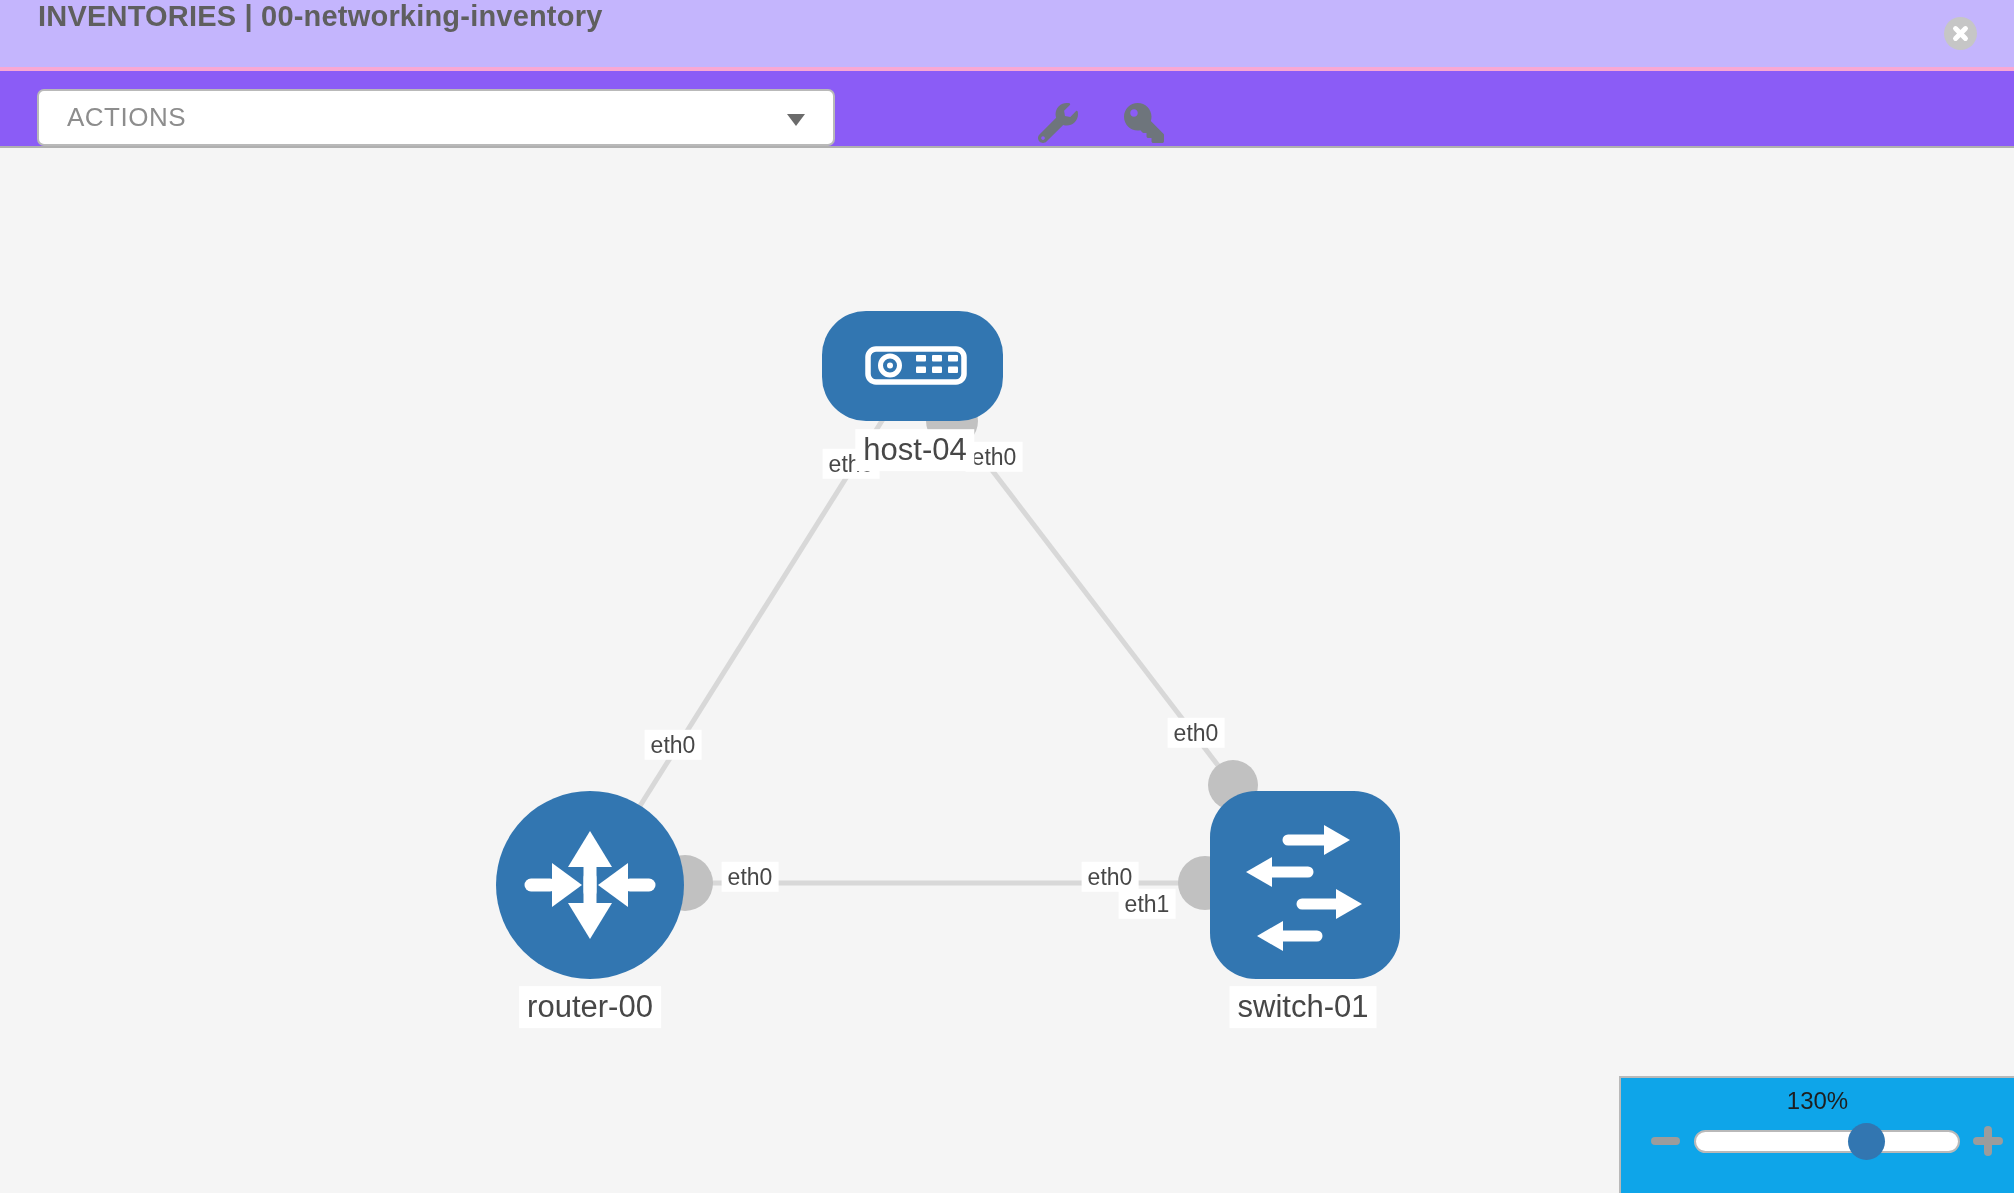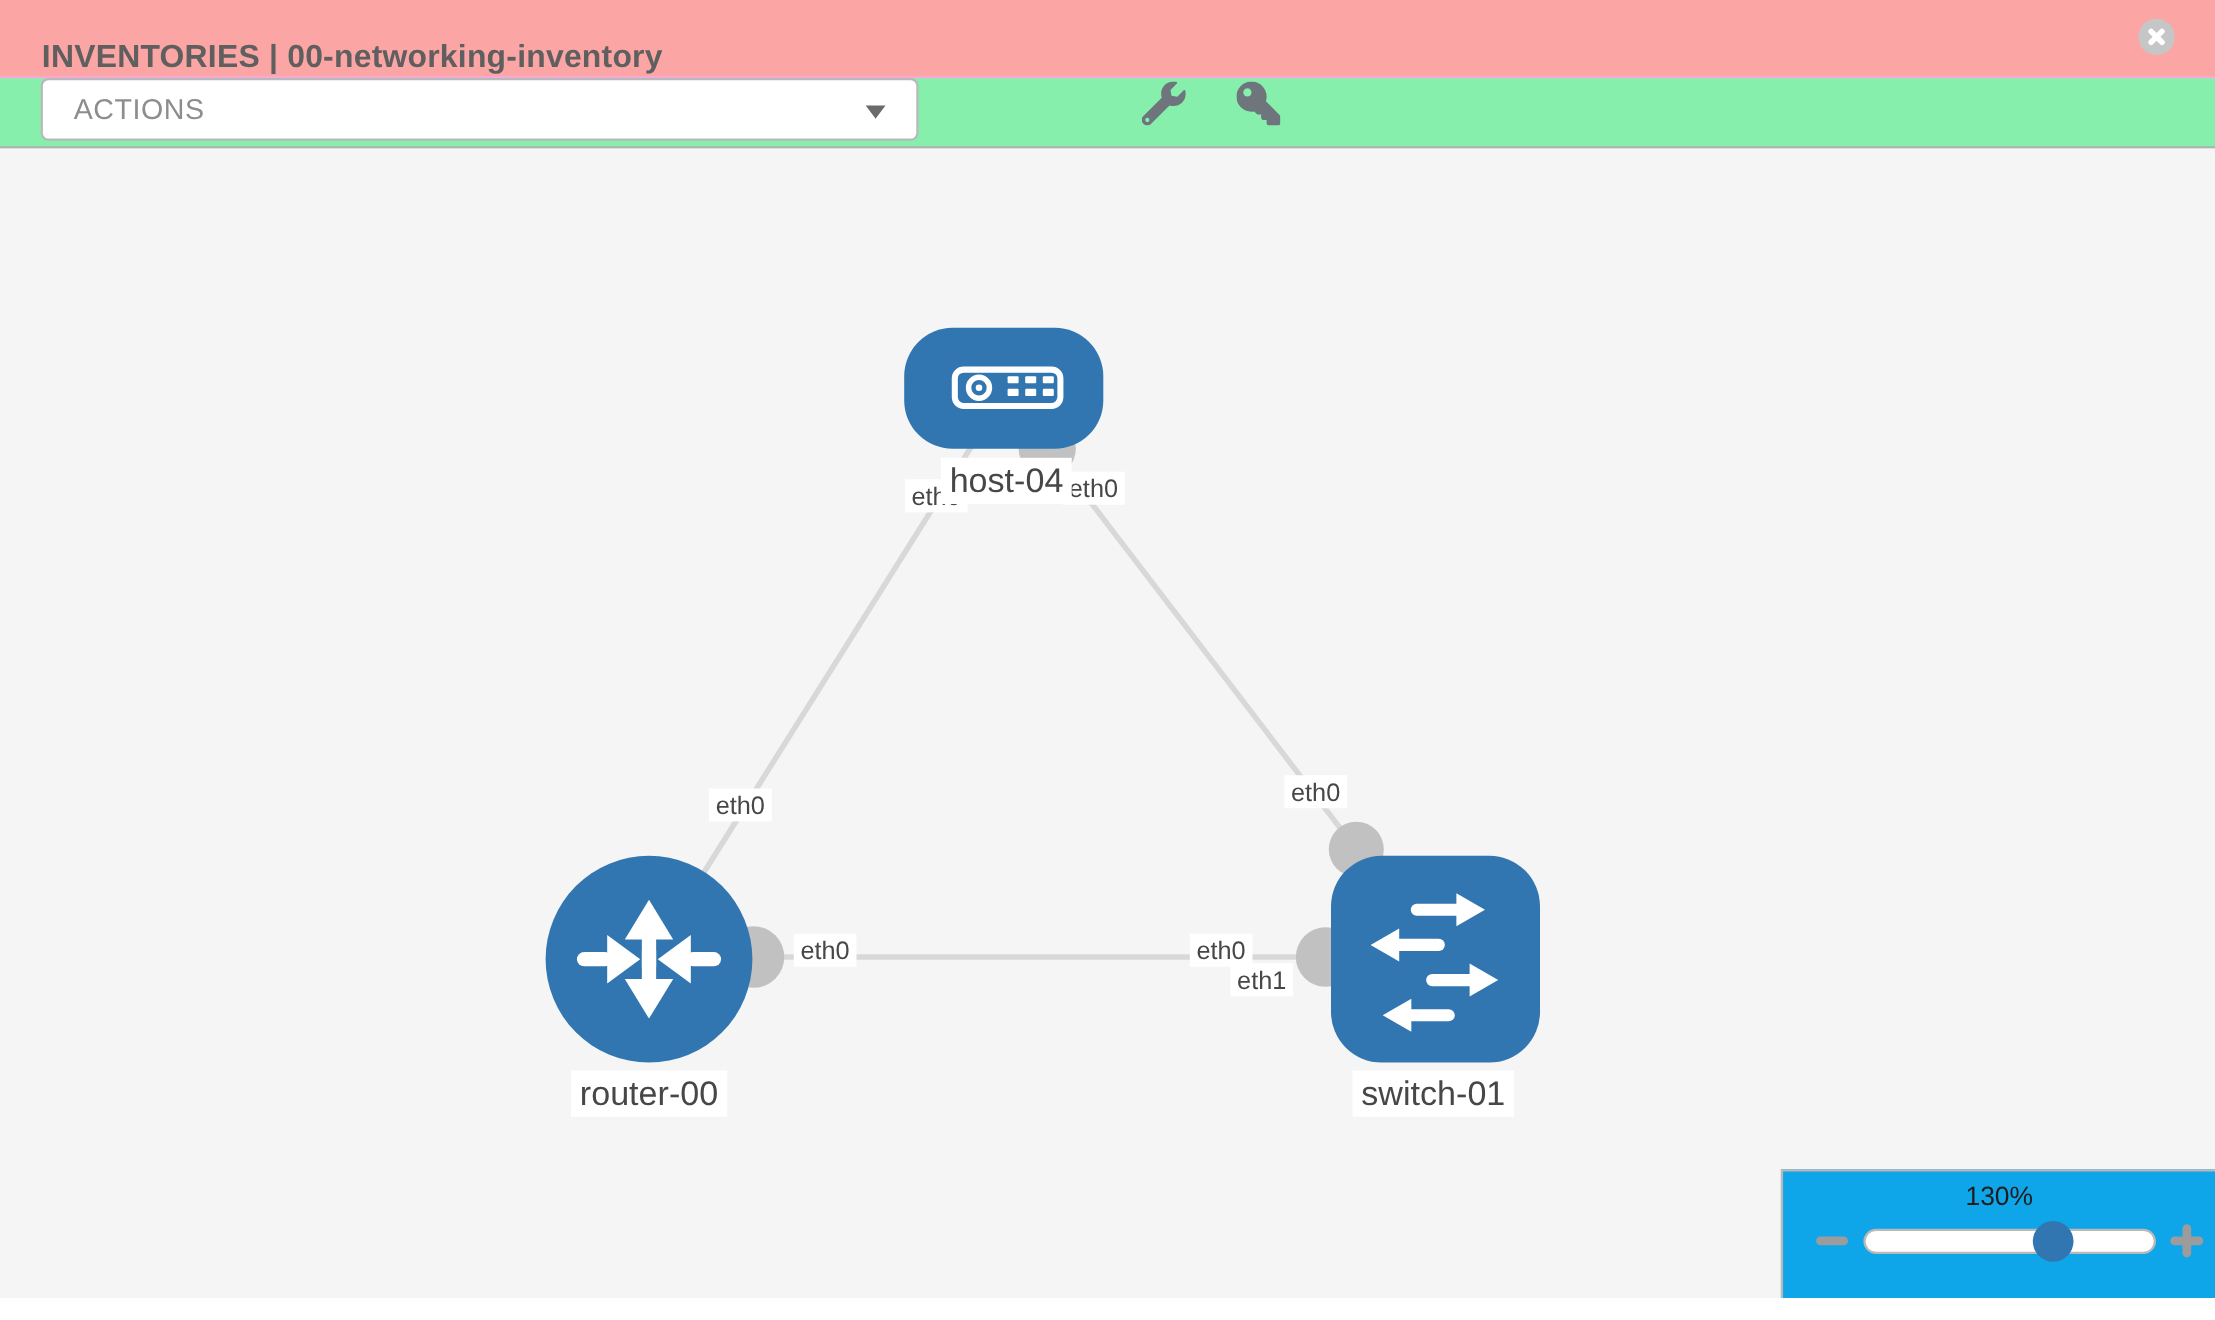--- a/index.html
+++ b/index.html
@@ -1,42 +1,42 @@
 <!DOCTYPE html>
 <html><head>
 <meta charset="utf-8">
 <style>
   * { box-sizing: border-box; margin: 0; padding: 0; }
   html, body { width: 2014px; height: 1200px; overflow: hidden; }
   body { font-family: "Liberation Sans", "DejaVu Sans", sans-serif; background: #ffffff; }
 
   
   .header {
-    height: 71px; background: #fca5a5; border-bottom: 2px solid #f9a8d4;
-    display: flex; align-items: flex-end; position: relative;
+    height: 71px; background: #c4b5fd; border-bottom: 4px solid #f9a8d4;
+    display: flex; align-items: flex-start; position: relative;
   }
   .page-title {
     margin-left: 38px; font-size: 29px; font-weight: bold; color: #5f5f5f;
     letter-spacing: 0.2px;
   }
   .close-button {
     position: absolute; right: 37px; top: 17px; width: 33px; height: 33px;
     border-radius: 50%; background: #c6c6c6; cursor: pointer;
   }
   .close-button .xbar {
     position: absolute; left: 7px; top: 14px; width: 19px; height: 5px;
     background: #ffffff; border-radius: 3px;
   }
   .close-button .xbar.a { transform: rotate(45deg); }
   .close-button .xbar.b { transform: rotate(-45deg); }
 
   
   .toolbar {
-    height: 64px; background: #86efac; border-bottom: 2px solid #b0b0b0;
-    display: flex; align-items: flex-start;
+    height: 77px; background: #8b5cf6; border-bottom: 2px solid #b0b0b0;
+    display: flex; align-items: flex-end;
   }
   .select-box {
     height: 57px; background: #ffffff; border: 2px solid #b9b9b9; border-radius: 7px;
     display: flex; align-items: center; position: relative; cursor: pointer;
   }
   .select-box .select-text {
     margin-left: 28px; font-size: 26px; color: #8d8d8d; letter-spacing: 0.5px;
   }
   .caret {
     position: absolute; right: 28px; top: 23px; width: 0; height: 0;

